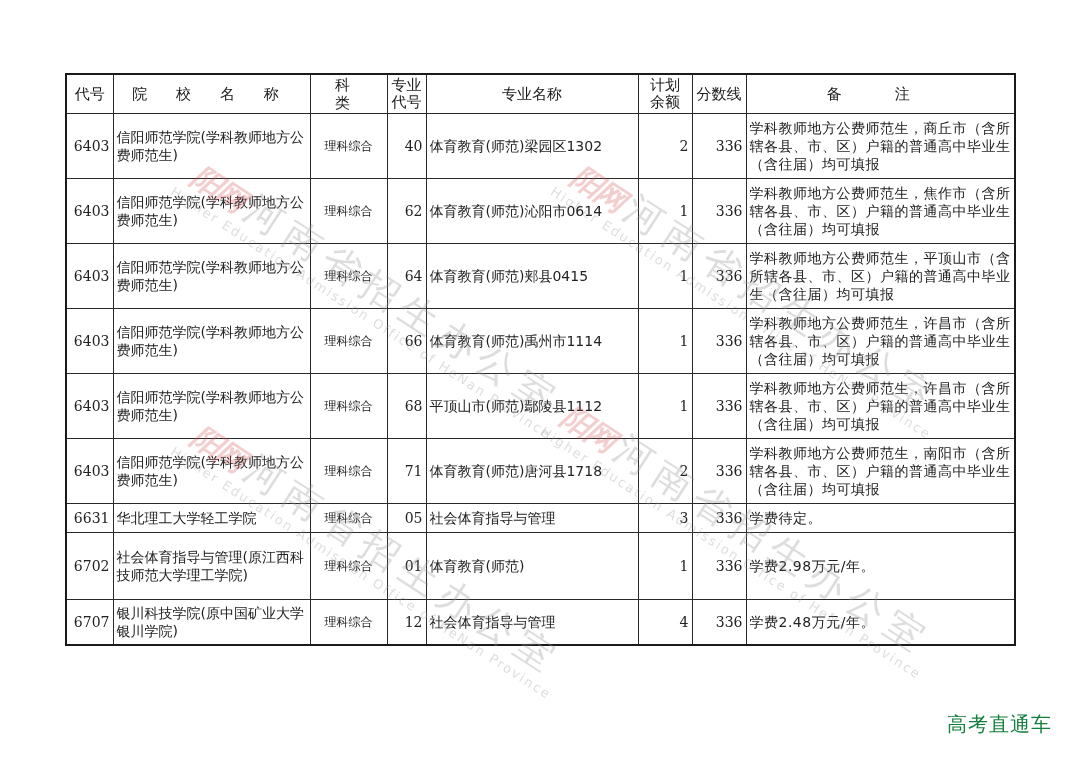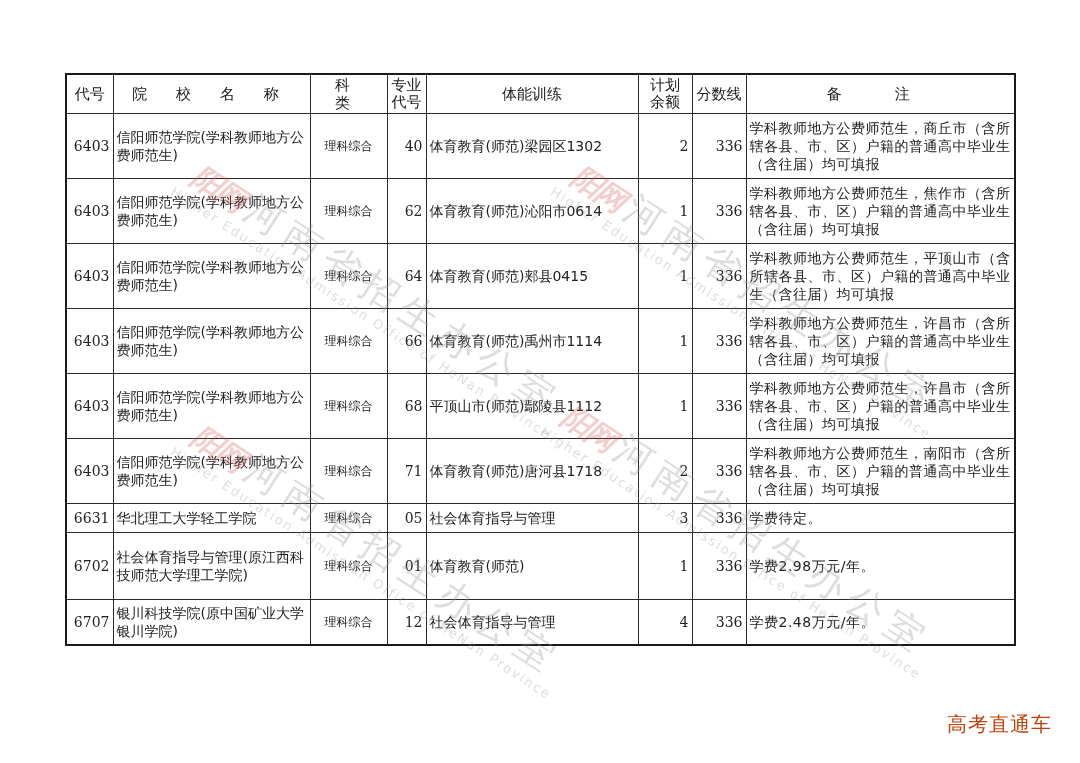--- a/index.html
+++ b/index.html
@@ -78,21 +78,21 @@
     font-size: 11px;
     font-weight: bold;
     color: #333;
   }
   .brand {
     position: absolute;
     right: 28px;
     top: 711px;
     font-family: "DejaVu Sans", "Liberation Sans", sans-serif;
     font-size: 20px;
-    color: #c2410c;
+    color: #15803d;
     letter-spacing: 1px;
   }
 
   .watermark {
     position: absolute;
     pointer-events: none;
     transform: rotate(33deg);
     transform-origin: left top;
     color: rgba(150,150,150,0.32);
     white-space: nowrap;
@@ -128,21 +128,21 @@
     </colgroup>
     <thead>
       <tr>
         <th>代号</th>
         <th class="spaced">院 校 名 称</th>
         <th class="spaced">科 类</th>
         <th class="stack">
           <div>专业</div>
           <div>代号</div>
         </th>
-        <th>体能训练</th>
+        <th>专业名称</th>
         <th class="stack">
           <div>计划</div>
           <div>余额</div>
         </th>
         <th>分数线</th>
         <th class="spaced-wide">备 注</th>
       </tr>
     </thead>
     <tbody>
       <tr class="r-tall">

